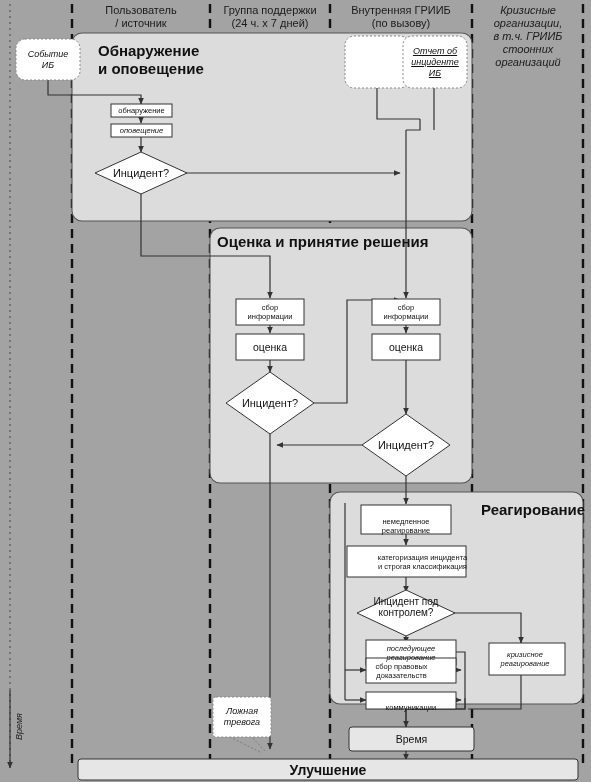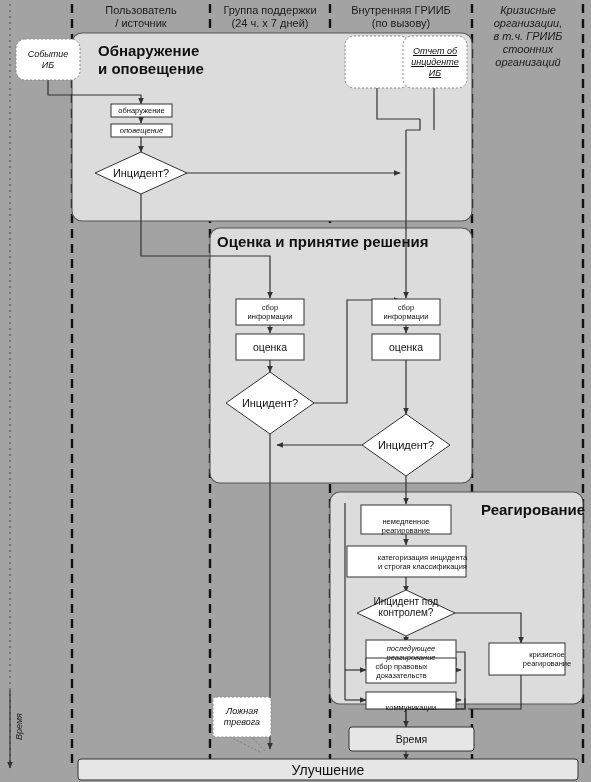--- a/index.html
+++ b/index.html
@@ -7,21 +7,21 @@
   #stage{position:relative;width:591px;height:782px;overflow:hidden;background:#a3a3a3;}
   #svgroot{position:absolute;left:0;top:0;width:591px;height:782px;}
   .lane-title{position:absolute;text-align:center;font-size:11px;color:#1a1a1a;line-height:13px;}
   .phase-title{position:absolute;font-weight:bold;font-size:15px;color:#111;line-height:18px;}
   .nodelabel{position:absolute;display:flex;align-items:center;justify-content:center;text-align:center;color:#111;pointer-events:none;}
   .tiny{font-size:7.5px;line-height:9px;}
   .small{font-size:10px;line-height:11px;}
   .med{font-size:10.5px;line-height:12px;}
   .dia{font-size:11px;line-height:13px;}
   .ital{font-style:italic;font-size:9px;line-height:11px;}
-  .big{font-size:14px;font-weight:normal;line-height:16px;border-radius:8px;}
+  .big{font-size:14px;font-weight:bold;line-height:16px;border-radius:8px;}
   .vtext{position:absolute;font-style:italic;font-size:9px;color:#222;
          transform:rotate(-90deg);transform-origin:left top;white-space:nowrap;}
 </style>
 </head>
 <body>
 
 <div id="stage">
 
   <svg id="svgroot" viewBox="0 0 591 782">
     <defs>
@@ -159,21 +159,21 @@
   <div class="nodelabel med" style="left:372px;top:334px;width:68px;height:26px;">оценка</div>
   <div class="nodelabel dia" style="left:368px;top:435px;width:76px;height:20px;">Инцидент?</div>
 
   <div class="nodelabel tiny" style="left:361px;top:505px;width:90px;height:41px;">немедленное<br>реагирование</div>
   <div class="nodelabel tiny" style="left:347px;top:546px;width:119px;height:31px;padding-left:16px;">категоризация инцидента<br>и строгая классификация</div>
   <div class="nodelabel small" style="left:358px;top:594px;width:96px;height:26px;">Инцидент под<br>контролем?</div>
 
   <div class="nodelabel tiny" style="left:366px;top:640px;width:90px;height:25px;font-style:italic;">последующее<br>реагирование</div>
   <div class="nodelabel tiny" style="left:366px;top:658px;width:71px;height:25px;">сбор правовых<br>доказательств</div>
   <div class="nodelabel tiny" style="left:366px;top:692px;width:90px;height:31px;">коммуникации</div>
-  <div class="nodelabel tiny" style="left:511px;top:643px;width:72px;height:32px;">кризисное<br>реагирование</div>
+  <div class="nodelabel tiny" style="left:489px;top:643px;width:72px;height:32px;font-style:italic;">кризисное<br>реагирование</div>
 
   <div class="nodelabel ital" style="left:213px;top:697px;width:58px;height:40px;">Ложная<br>тревога</div>
 
   <div class="nodelabel med" style="left:349px;top:727px;width:125px;height:24px;">Время</div>
   <div class="nodelabel big" style="left:78px;top:759px;width:500px;height:21px;">Улучшение</div>
 
   <div class="vtext" style="left:14px;top:740px;">Время</div>
 
 </div>
 

